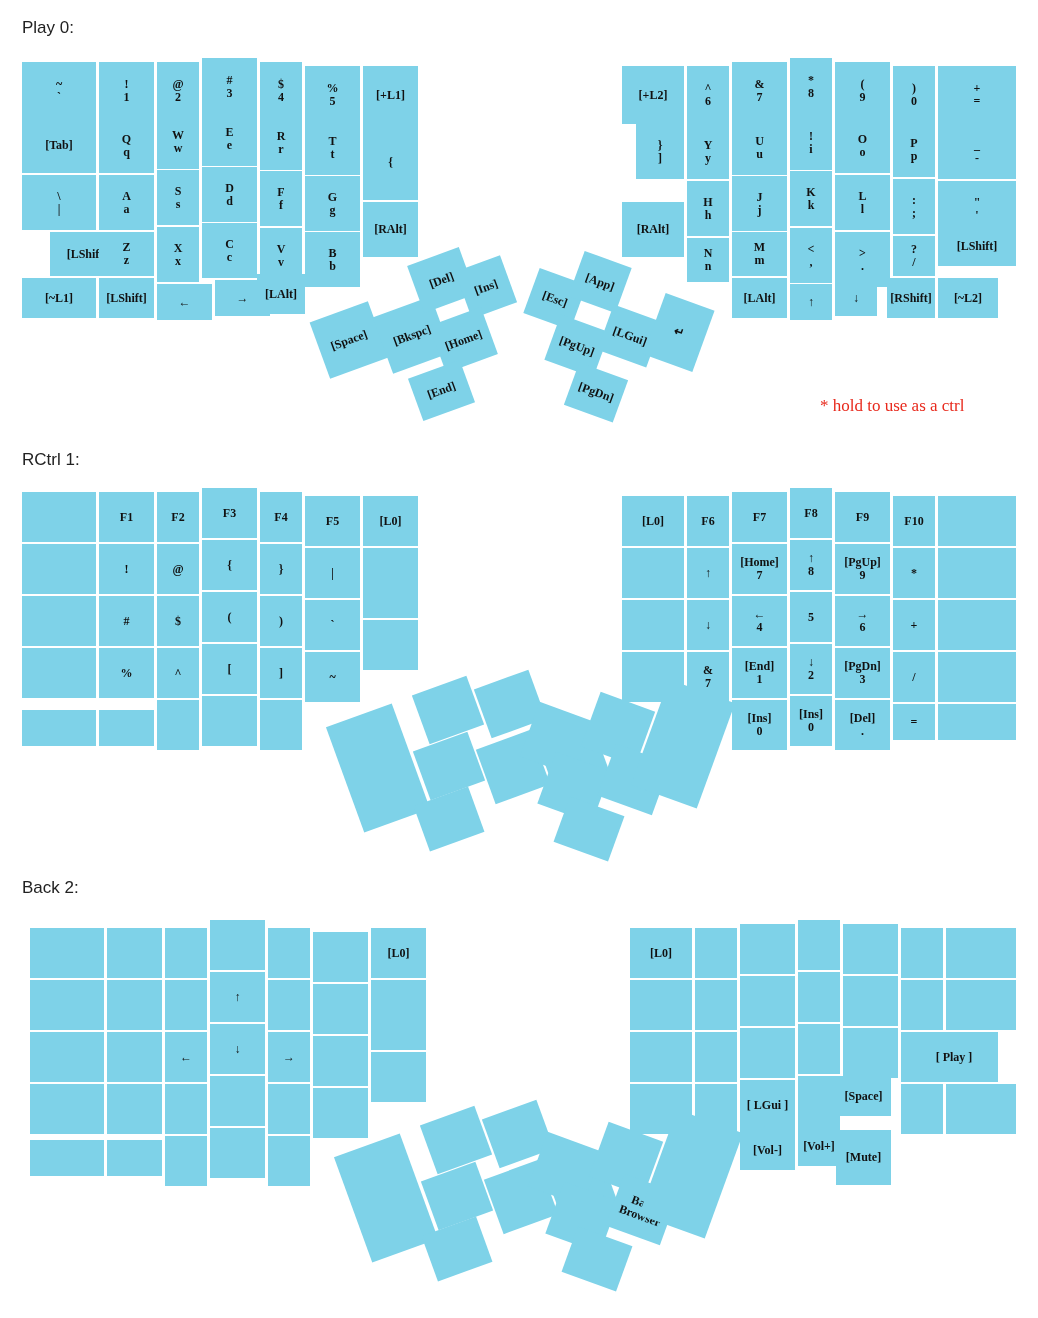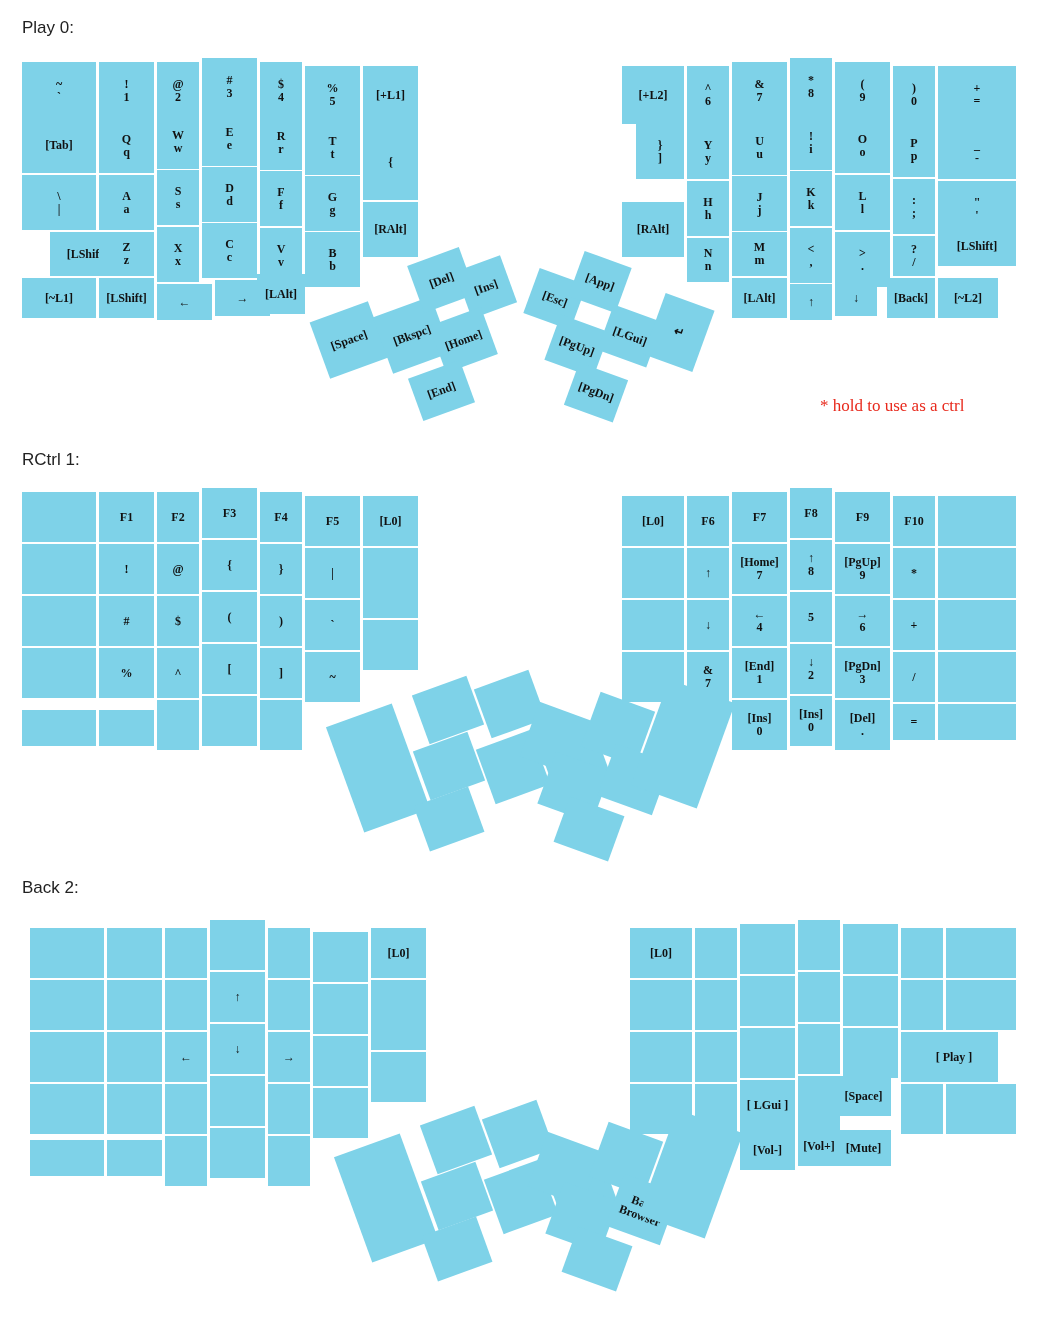--- a/index.html
+++ b/index.html
@@ -437,21 +437,21 @@
       <span class="l2">↑</span>
     </div>
   </div>
 <div class="key" style="left: 835px; top: 280px; width: 42px; height: 36px;">
     <div>
       <span class="l2">↓</span>
     </div>
   </div>
 <div class="key" style="left: 887px; top: 278px; width: 48px; height: 40px;">
     <div>
-      <span class="l2">[Back]</span>
+      <span class="l2">[RShift]</span>
     </div>
   </div>
 <div class="key" style="left: 938px; top: 278px; width: 60px; height: 40px;">
     <div>
       <span class="l2">[~L2]</span>
     </div>
   </div>
 <div class="key" style="left: 22px; top: 492px; width: 74px; height: 50px;">
     <div></div>
   </div>
@@ -1033,17 +1033,17 @@
 <div class="key" style="left: 740px; top: 1130px; width: 55px; height: 40px;">
     <div>
       <span class="l2">[Vol-]</span>
     </div>
   </div>
 <div class="key" style="left: 798px; top: 1126px; width: 42px; height: 40px;">
     <div>
       <span class="l2">[Vol+]</span>
     </div>
   </div>
-<div class="key" style="left: 836px; top: 1130px; width: 55px; height: 36px;">
+<div class="key" style="left: 836px; top: 1130px; width: 55px; height: 55px;">
     <div>
       <span class="l2">[Mute]</span>
     </div>
   </div>
 
 </body></html>

